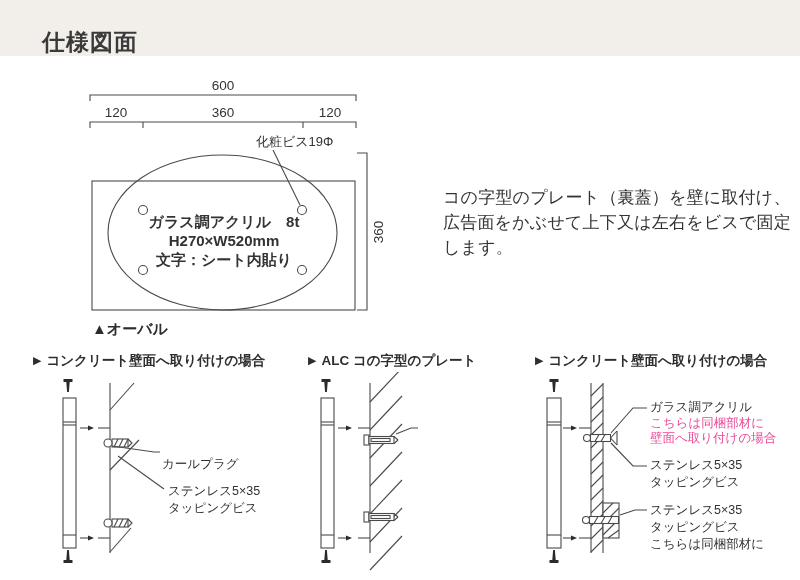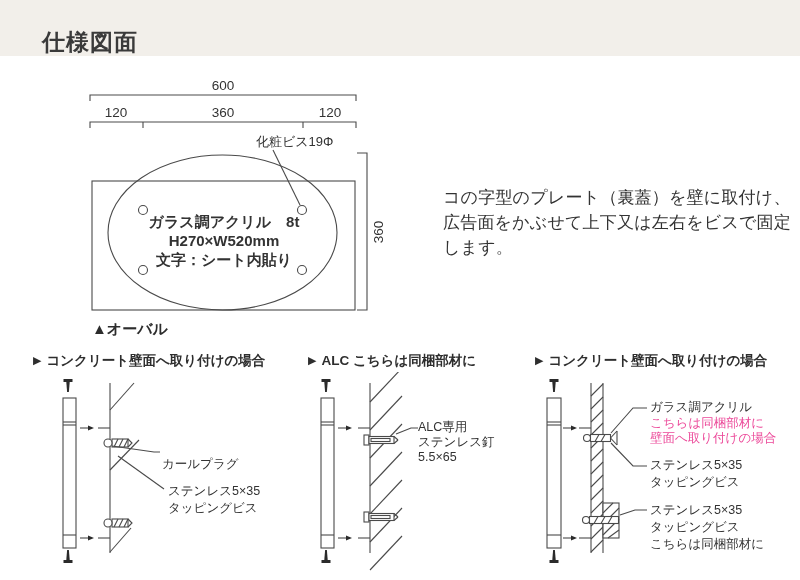--- a/index.html
+++ b/index.html
@@ -76,21 +76,21 @@
 
   <div class="desc">
     <div>コの字型のプレート（裏蓋）を壁に取付け、</div>
     <div>広告面をかぶせて上下又は左右をビスで固定します。</div>
   </div>
 
   <div class="sec-title" style="left:33px;">
     <span class="tri">▶</span><span>コンクリート壁面へ取り付けの場合</span>
   </div>
   <div class="sec-title" style="left:308px;">
-    <span class="tri">▶</span><span>ALC こちらは同梱部材に</span>
+    <span class="tri">▶</span><span>ALC コの字型のプレート</span>
   </div>
   <div class="sec-title" style="left:535px;">
     <span class="tri">▶</span><span>コンクリート壁面へ取り付けの場合</span>
   </div>
 
   <svg style="left:40px;top:372px;" width="135" height="200" viewBox="0 0 135 200">
     <g class="blk" transform="translate(28,7)">
       <rect x="-4.5" y="0" width="9" height="3"></rect>
         <polygon points="-1.7,3 1.7,3 0.9,13 -0.9,13"></polygon>
     </g>
@@ -174,25 +174,20 @@
     <g id="alc-nail">
       <rect class="fw" x="59" y="63" width="5" height="10"></rect>
       <rect class="fw" x="64" y="64.5" width="25" height="7"></rect>
       <rect class="ln" x="66" y="66.5" width="19" height="3"></rect>
       <line class="ln" x1="89" y1="64.5" x2="93" y2="68"></line>
         <line class="ln" x1="89" y1="71.5" x2="93" y2="68"></line>
     </g>
     <use href="#alc-nail" y="77"></use>
     <polyline class="ln" points="91,62 106,56 113,56"></polyline>
   </svg>
-  <div class="lbl lh15" style="left:418px;top:420px;">
-    <div>ALC専用</div>
-    <div>ステンレス釘</div>
-    <div>5.5×65</div>
-  </div>
 
   <svg style="left:535px;top:372px;" width="115" height="200" viewBox="0 0 115 200">
     <g class="blk" transform="translate(19,7)">
       <rect x="-4.5" y="0" width="9" height="3"></rect>
         <polygon points="-1.7,3 1.7,3 0.9,13 -0.9,13"></polygon>
     </g>
     <g class="blk" transform="translate(19,191) scale(1,-1)">
       <rect x="-4.5" y="0" width="9" height="3"></rect>
         <polygon points="-1.7,3 1.7,3 0.9,13 -0.9,13"></polygon>
     </g>

